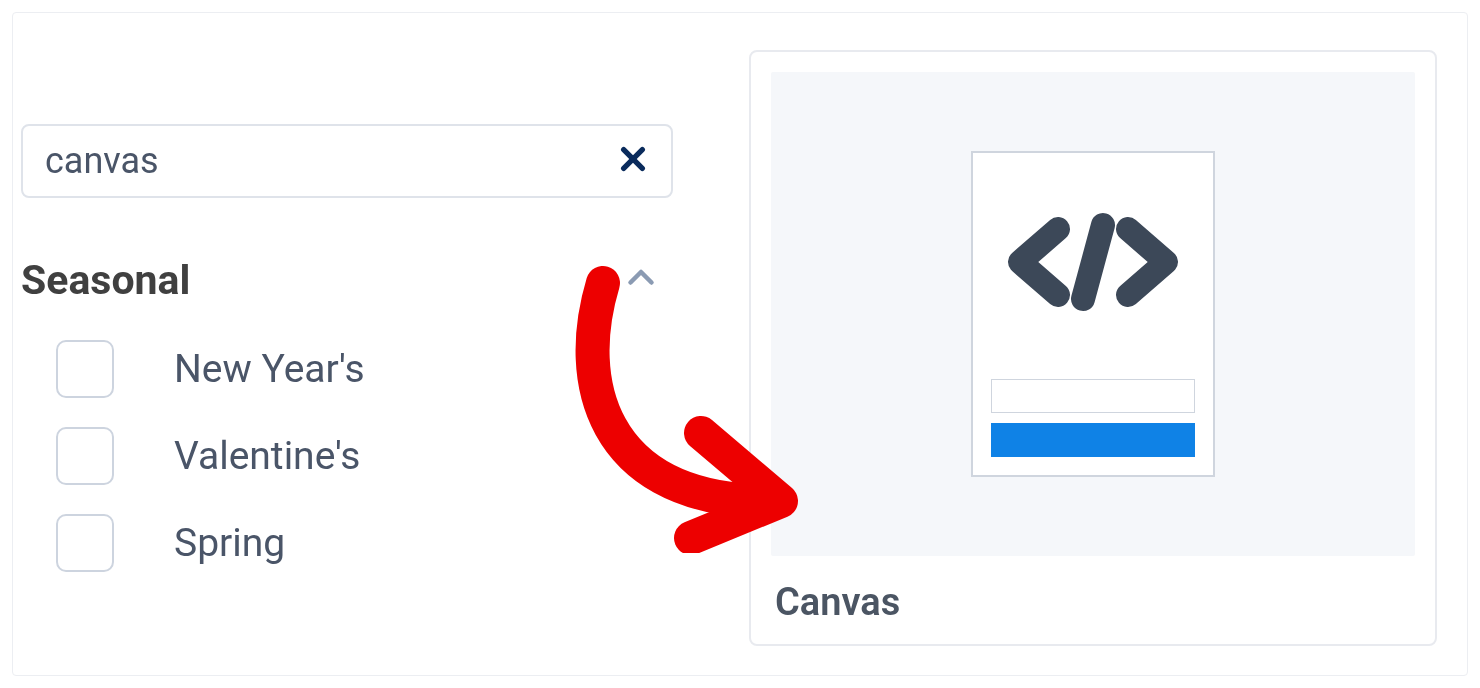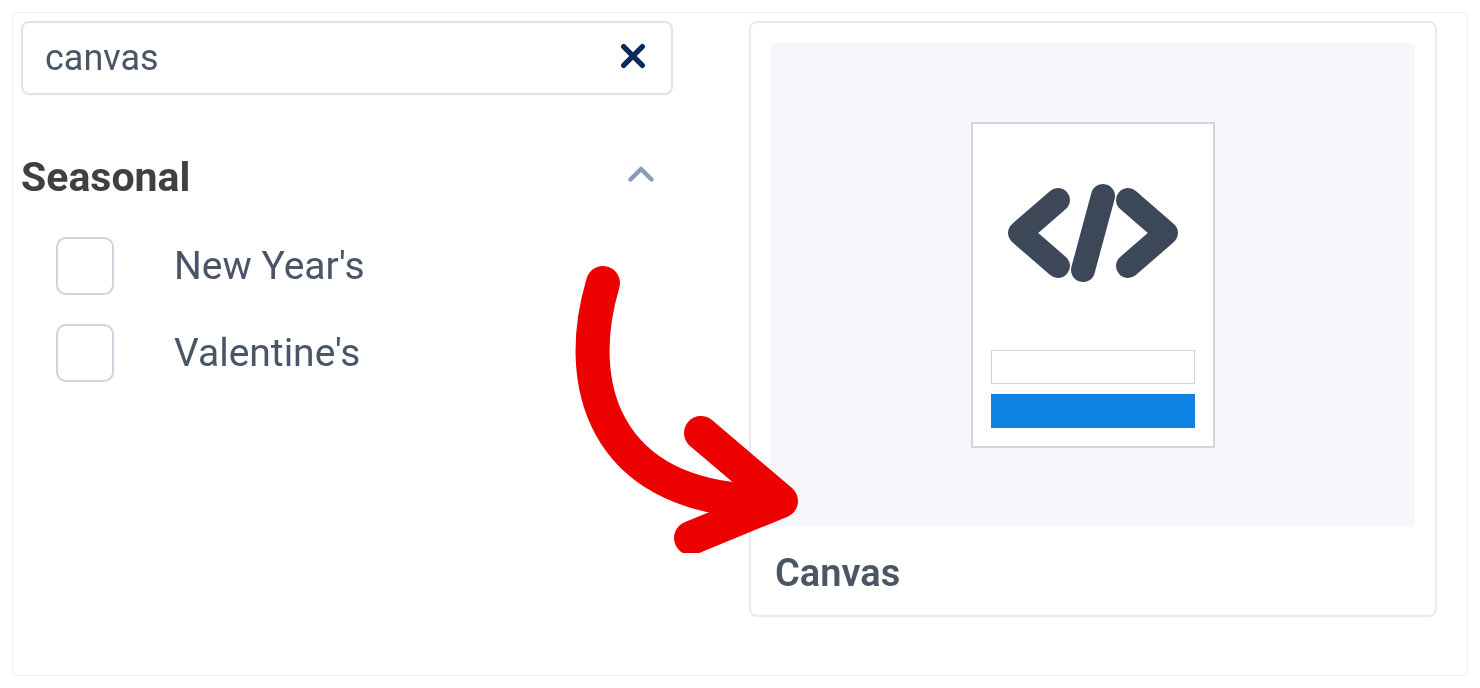--- a/index.html
+++ b/index.html
@@ -17,20 +17,21 @@
     }
     .main-container {
       display: flex;
       gap: 72px;
       width: 100%;
       height: 100%;
       border: 1px solid #eceef2;
       border-radius: 4px;
       padding: 8px 4px 0 4px;
       position: relative;
+      align-items: center;
     }
     .left-panel {
       width: 660px;
       padding: 0 4px;
     }
     .search-box {
       border: 2px solid #dfe3ea;
       border-radius: 8px;
       padding: 14px 22px;
       display: flex;
@@ -189,20 +190,24 @@
     </div>
 
     <div class="checkbox-list">
       <div class="checkbox-item">
         <div class="checkbox-box"></div>
         <span class="checkbox-label">New Year's</span>
       </div>
       <div class="checkbox-item">
         <div class="checkbox-box"></div>
         <span class="checkbox-label">Valentine's</span>
+      </div>
+      <div class="checkbox-item">
+        <div class="checkbox-box"></div>
+        <span class="checkbox-label">Spring</span>
       </div>
     </div>
 
   </div>
 
   <div class="right-panel">
     <div class="preview-area">
       <div class="template-card">
         <div class="code-icon-row">
           <svg width="190" height="110" viewBox="0 0 190 110">

